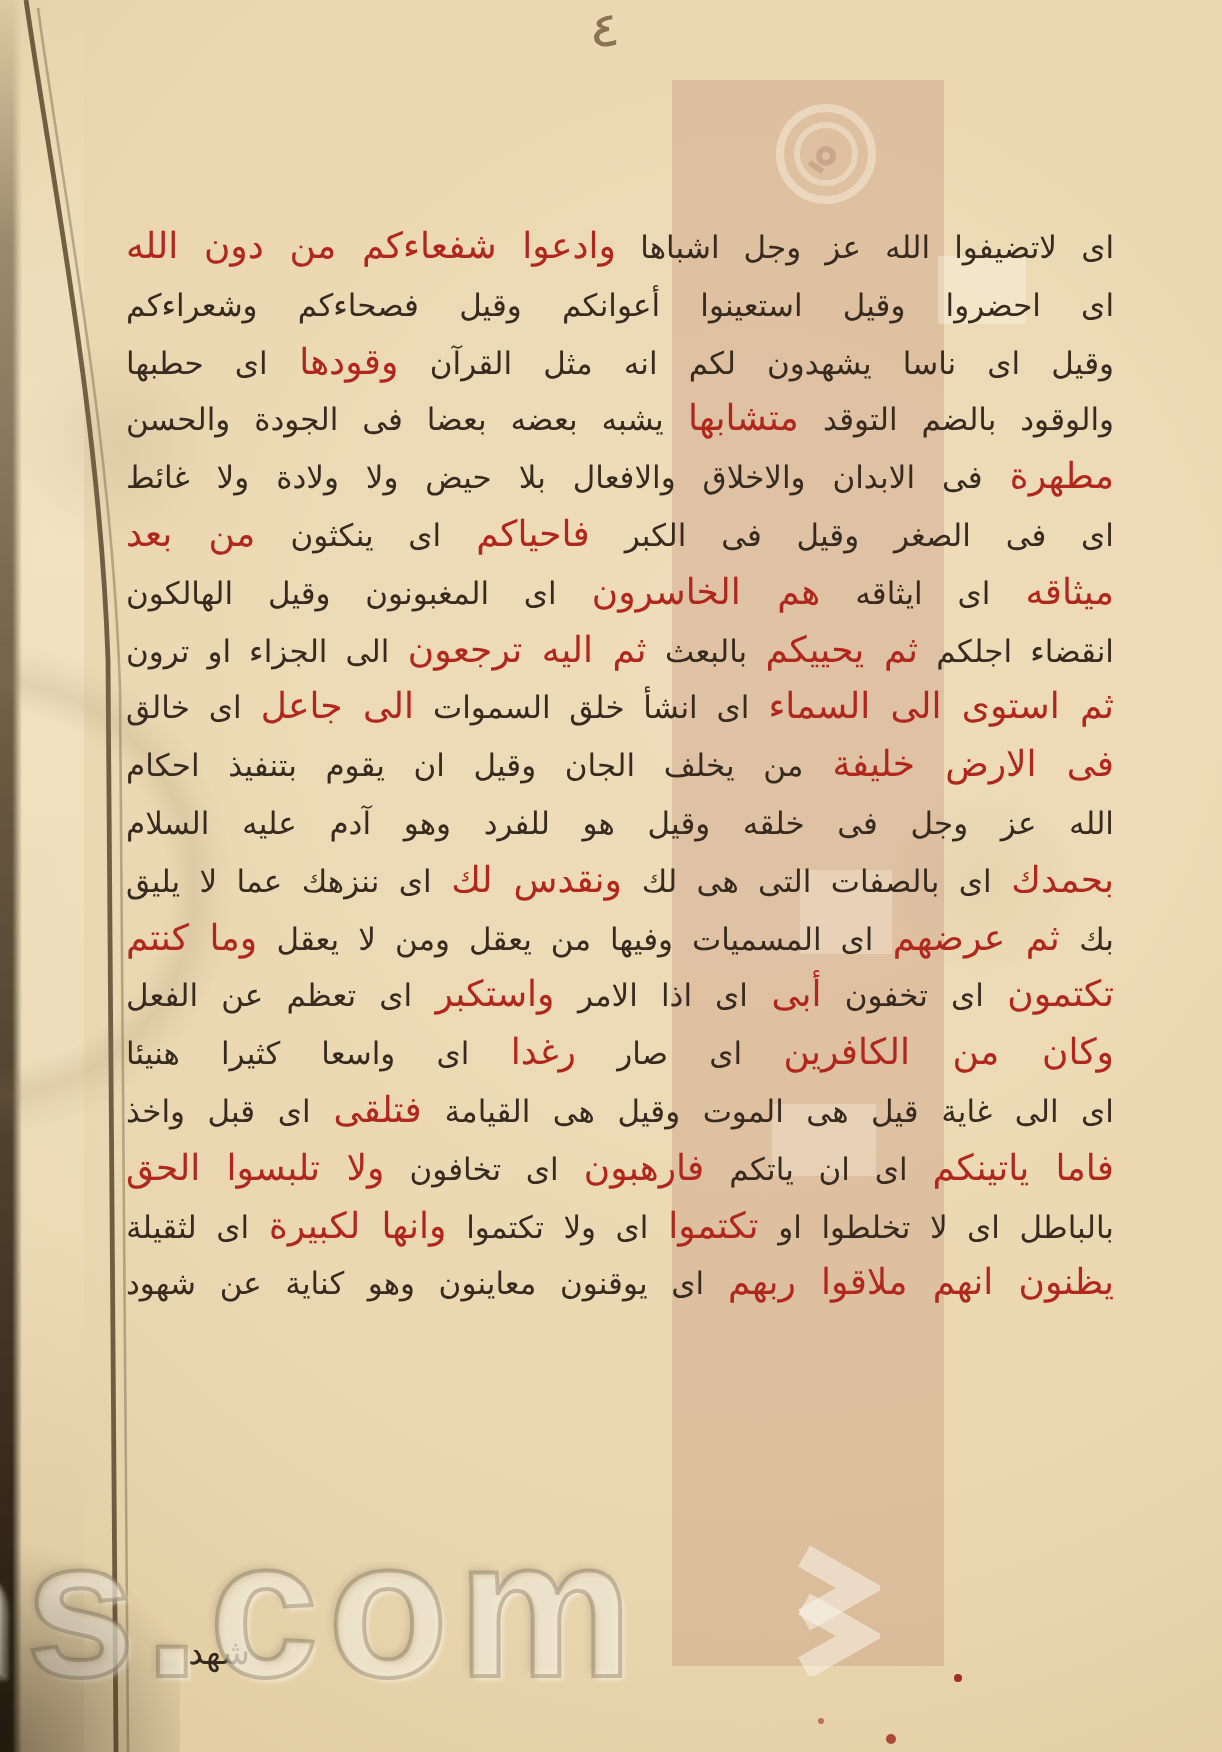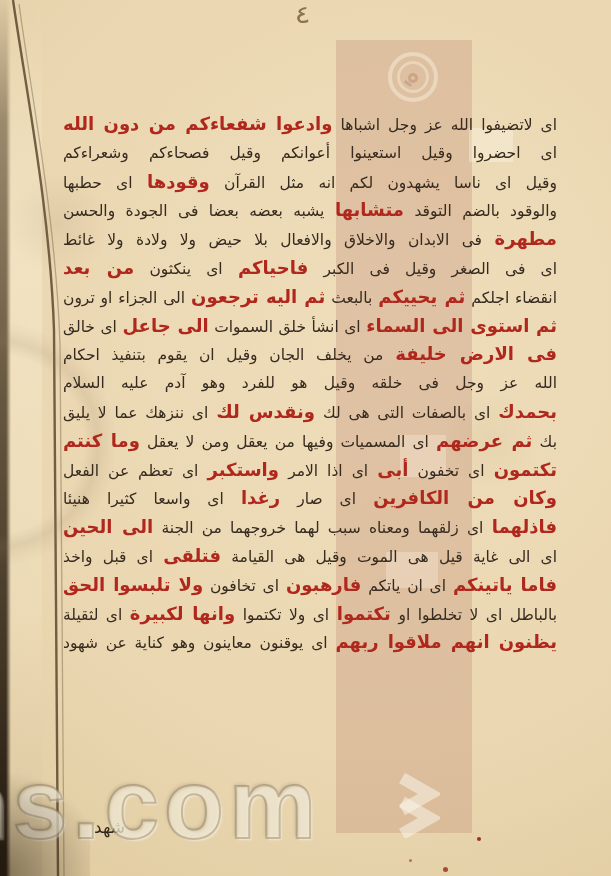--- a/index.html
+++ b/index.html
@@ -78,21 +78,21 @@
   .text-block{
     position:absolute;left:63px;top:110px;width:494px;
     direction:rtl;
   }
   .line{
     height:28.8px;line-height:28.8px;
     text-align:justify;text-align-last:justify;
     overflow:visible;
   }
   .seg-black{color:#372b20;font-size:15.5px;}
-  .seg-red{color:#b0281d;font-size:18px;font-weight:bold;}
+  .seg-red{color:#b0281d;font-size:18px;font-weight:normal;}
   .catchword{
     position:absolute;left:94px;top:817px;
     font-size:17px;color:#34281d;direction:rtl;text-align:right;
   }
   
   .ns-wm{
     position:absolute;left:-52px;top:748px;
     font-family:"Liberation Sans", sans-serif;
     font-weight:bold;font-size:98px;letter-spacing:5px;
     color:rgba(240,230,208,0.42);
@@ -144,29 +144,29 @@
     </svg>
   </div>
 
   <div class="text-block" id="lines-root">
       <div class="line"><span class="seg seg-black">اى لاتضيفوا الله عز وجل اشباها</span> <span class="seg seg-red">وادعوا شفعاءكم من دون الله</span></div>
       <div class="line"><span class="seg seg-black">اى احضروا وقيل استعينوا أعوانكم وقيل فصحاءكم وشعراءكم</span></div>
       <div class="line"><span class="seg seg-black">وقيل اى ناسا يشهدون لكم انه مثل القرآن</span> <span class="seg seg-red">وقودها</span> <span class="seg seg-black">اى حطبها</span></div>
       <div class="line"><span class="seg seg-black">والوقود بالضم التوقد</span> <span class="seg seg-red">متشابها</span> <span class="seg seg-black">يشبه بعضه بعضا فى الجودة والحسن</span></div>
       <div class="line"><span class="seg seg-red">مطهرة</span> <span class="seg seg-black">فى الابدان والاخلاق والافعال بلا حيض ولا ولادة ولا غائط</span></div>
       <div class="line"><span class="seg seg-black">اى فى الصغر وقيل فى الكبر</span> <span class="seg seg-red">فاحياكم</span> <span class="seg seg-black">اى ينكثون</span> <span class="seg seg-red">من بعد</span></div>
+      <div class="line"><span class="seg seg-red">ميثاقه</span> <span class="seg seg-black">اى ايثاقه</span> <span class="seg seg-red">هم الخاسرون</span> <span class="seg seg-black">اى المغبونون وقيل الهالكون</span></div>
       <div class="line"><span class="seg seg-black">انقضاء اجلكم</span> <span class="seg seg-red">ثم يحييكم</span> <span class="seg seg-black">بالبعث</span> <span class="seg seg-red">ثم اليه ترجعون</span> <span class="seg seg-black">الى الجزاء او ترون</span></div>
       <div class="line"><span class="seg seg-red">ثم استوى الى السماء</span> <span class="seg seg-black">اى انشأ خلق السموات</span> <span class="seg seg-red">الى جاعل</span> <span class="seg seg-black">اى خالق</span></div>
       <div class="line"><span class="seg seg-red">فى الارض خليفة</span> <span class="seg seg-black">من يخلف الجان وقيل ان يقوم بتنفيذ احكام</span></div>
       <div class="line"><span class="seg seg-black">الله عز وجل فى خلقه وقيل هو للفرد وهو آدم عليه السلام</span></div>
       <div class="line"><span class="seg seg-red">بحمدك</span> <span class="seg seg-black">اى بالصفات التى هى لك</span> <span class="seg seg-red">ونقدس لك</span> <span class="seg seg-black">اى ننزهك عما لا يليق</span></div>
       <div class="line"><span class="seg seg-black">بك</span> <span class="seg seg-red">ثم عرضهم</span> <span class="seg seg-black">اى المسميات وفيها من يعقل ومن لا يعقل</span> <span class="seg seg-red">وما كنتم</span></div>
       <div class="line"><span class="seg seg-red">تكتمون</span> <span class="seg seg-black">اى تخفون</span> <span class="seg seg-red">أبى</span> <span class="seg seg-black">اى اذا الامر</span> <span class="seg seg-red">واستكبر</span> <span class="seg seg-black">اى تعظم عن الفعل</span></div>
       <div class="line"><span class="seg seg-red">وكان من الكافرين</span> <span class="seg seg-black">اى صار</span> <span class="seg seg-red">رغدا</span> <span class="seg seg-black">اى واسعا كثيرا هنيئا</span></div>
-      <div class="line"><span class="seg seg-red">فاذلهما</span> <span class="seg seg-black">اى زلقهما ومعناه سبب لهما خروجهما من الجنة</span> <span class="seg seg-red">الى الحين</span></div>
       <div class="line"><span class="seg seg-black">اى الى غاية قيل هى الموت وقيل هى القيامة</span> <span class="seg seg-red">فتلقى</span> <span class="seg seg-black">اى قبل واخذ</span></div>
       <div class="line"><span class="seg seg-red">فاما ياتينكم</span> <span class="seg seg-black">اى ان ياتكم</span> <span class="seg seg-red">فارهبون</span> <span class="seg seg-black">اى تخافون</span> <span class="seg seg-red">ولا تلبسوا الحق</span></div>
       <div class="line"><span class="seg seg-black">بالباطل اى لا تخلطوا او</span> <span class="seg seg-red">تكتموا</span> <span class="seg seg-black">اى ولا تكتموا</span> <span class="seg seg-red">وانها لكبيرة</span> <span class="seg seg-black">اى لثقيلة</span></div>
       <div class="line"><span class="seg seg-red">يظنون انهم ملاقوا ربهم</span> <span class="seg seg-black">اى يوقنون معاينون وهو كناية عن شهود</span></div>
     </div>
 
   <div class="catchword">شهد</div>
 
   <div class="ns-wm">ns.com</div>
 

